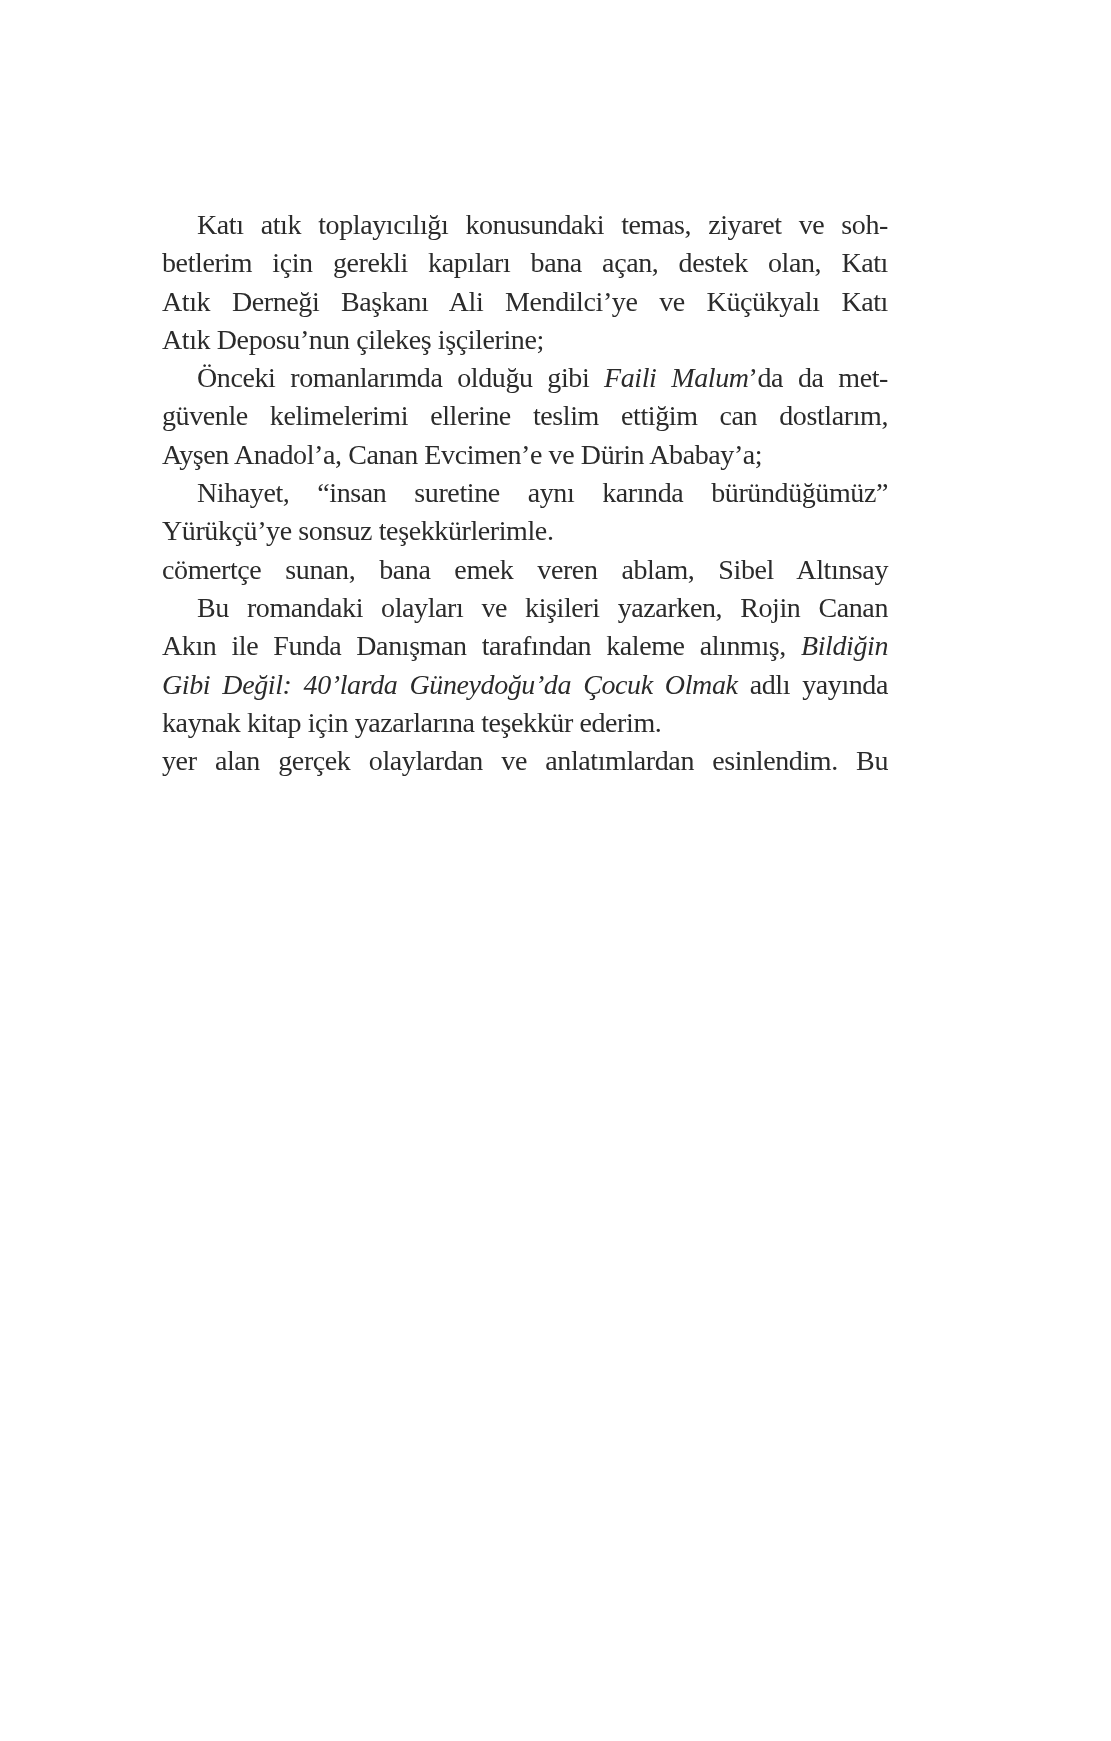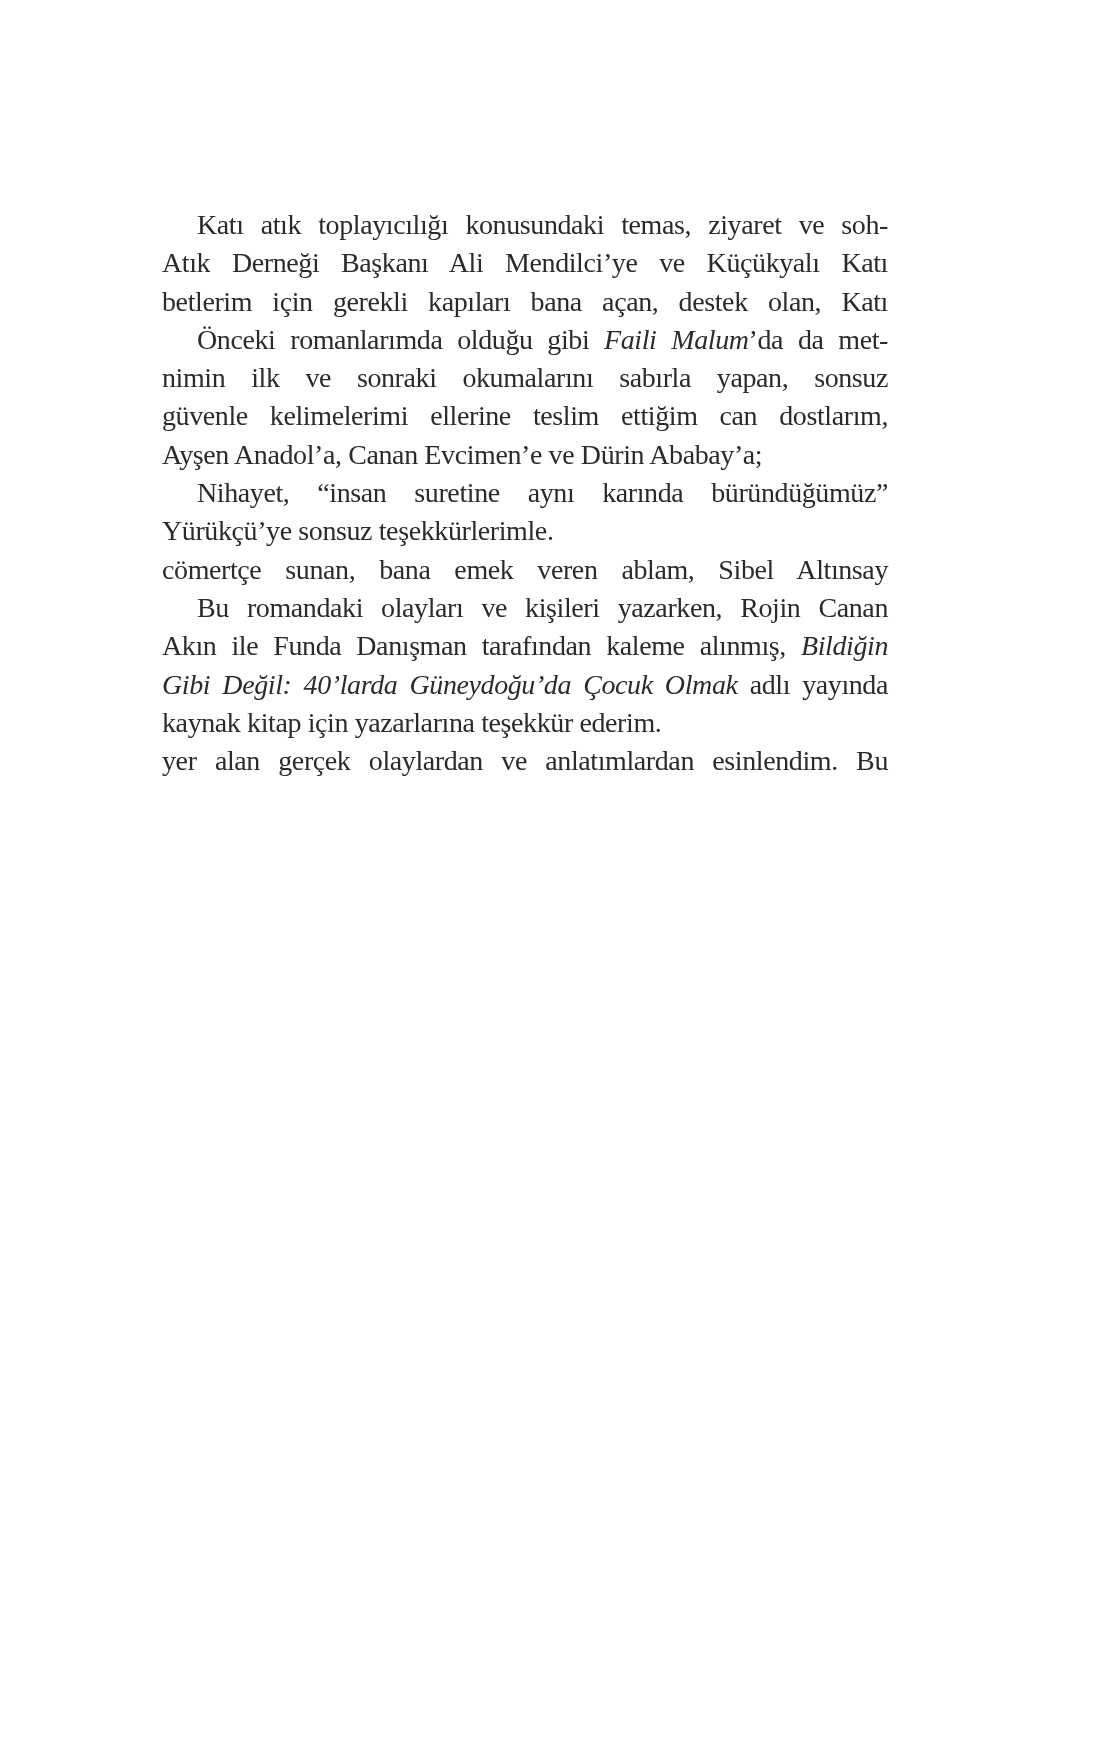--- a/index.html
+++ b/index.html
@@ -40,24 +40,24 @@
   .seg.italic {
     font-style: italic;
   }
 </style>
 </head>
 <body>
 
 <div class="page">
   <div class="text-block" id="text-block" style="color: rgb(43, 43, 43);">
       <div class="line indent"><span class="seg">Katı atık toplayıcılığı konusundaki temas, ziyaret ve soh-</span></div>
+      <div class="line"><span class="seg">betlerim için gerekli kapıları bana açan, destek olan, Katı</span></div>
       <div class="line"><span class="seg">Atık Derneği Başkanı Ali Mendilci’ye ve Küçükyalı Katı</span></div>
-      <div class="line"><span class="seg">betlerim için gerekli kapıları bana açan, destek olan, Katı</span></div>
+      <div class="line last"><span class="seg">Atık Deposu’nun çilekeş işçilerine;</span></div>
       <div class="line indent"><span class="seg">Önceki romanlarımda olduğu gibi </span><span class="seg italic">Faili Malum</span><span class="seg">’da da met-</span></div>
-      <div class="line"><span class="seg">nimin ilk ve sonraki okumalarını sabırla yapan, sonsuz</span></div>
       <div class="line"><span class="seg">güvenle kelimelerimi ellerine teslim ettiğim can dostlarım,</span></div>
       <div class="line last"><span class="seg">Ayşen Anadol’a, Canan Evcimen’e ve Dürin Ababay’a;</span></div>
       <div class="line indent"><span class="seg">Nihayet, “insan suretine aynı karında büründüğümüz”</span></div>
       <div class="line last"><span class="seg">Yürükçü’ye sonsuz teşekkürlerimle.</span></div>
       <div class="line"><span class="seg">cömertçe sunan, bana emek veren ablam, Sibel Altınsay</span></div>
       <div class="line indent"><span class="seg">Bu romandaki olayları ve kişileri yazarken, Rojin Canan</span></div>
       <div class="line"><span class="seg">Akın ile Funda Danışman tarafından kaleme alınmış, </span><span class="seg italic">Bildiğin</span></div>
       <div class="line"><span class="seg italic">Gibi Değil: 40’larda Güneydoğu’da Çocuk Olmak</span><span class="seg"> adlı yayında</span></div>
       <div class="line last"><span class="seg">kaynak kitap için yazarlarına teşekkür ederim.</span></div>
       <div class="line"><span class="seg">yer alan gerçek olaylardan ve anlatımlardan esinlendim. Bu</span></div>

